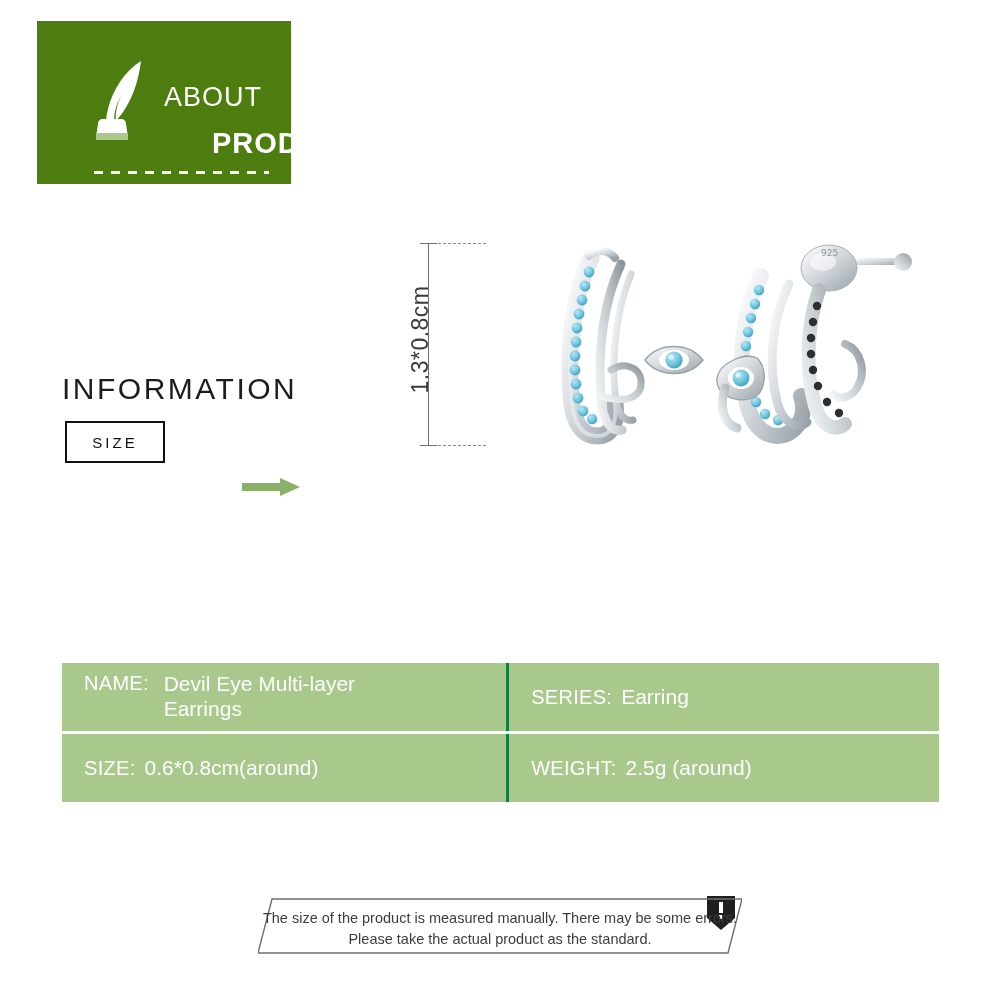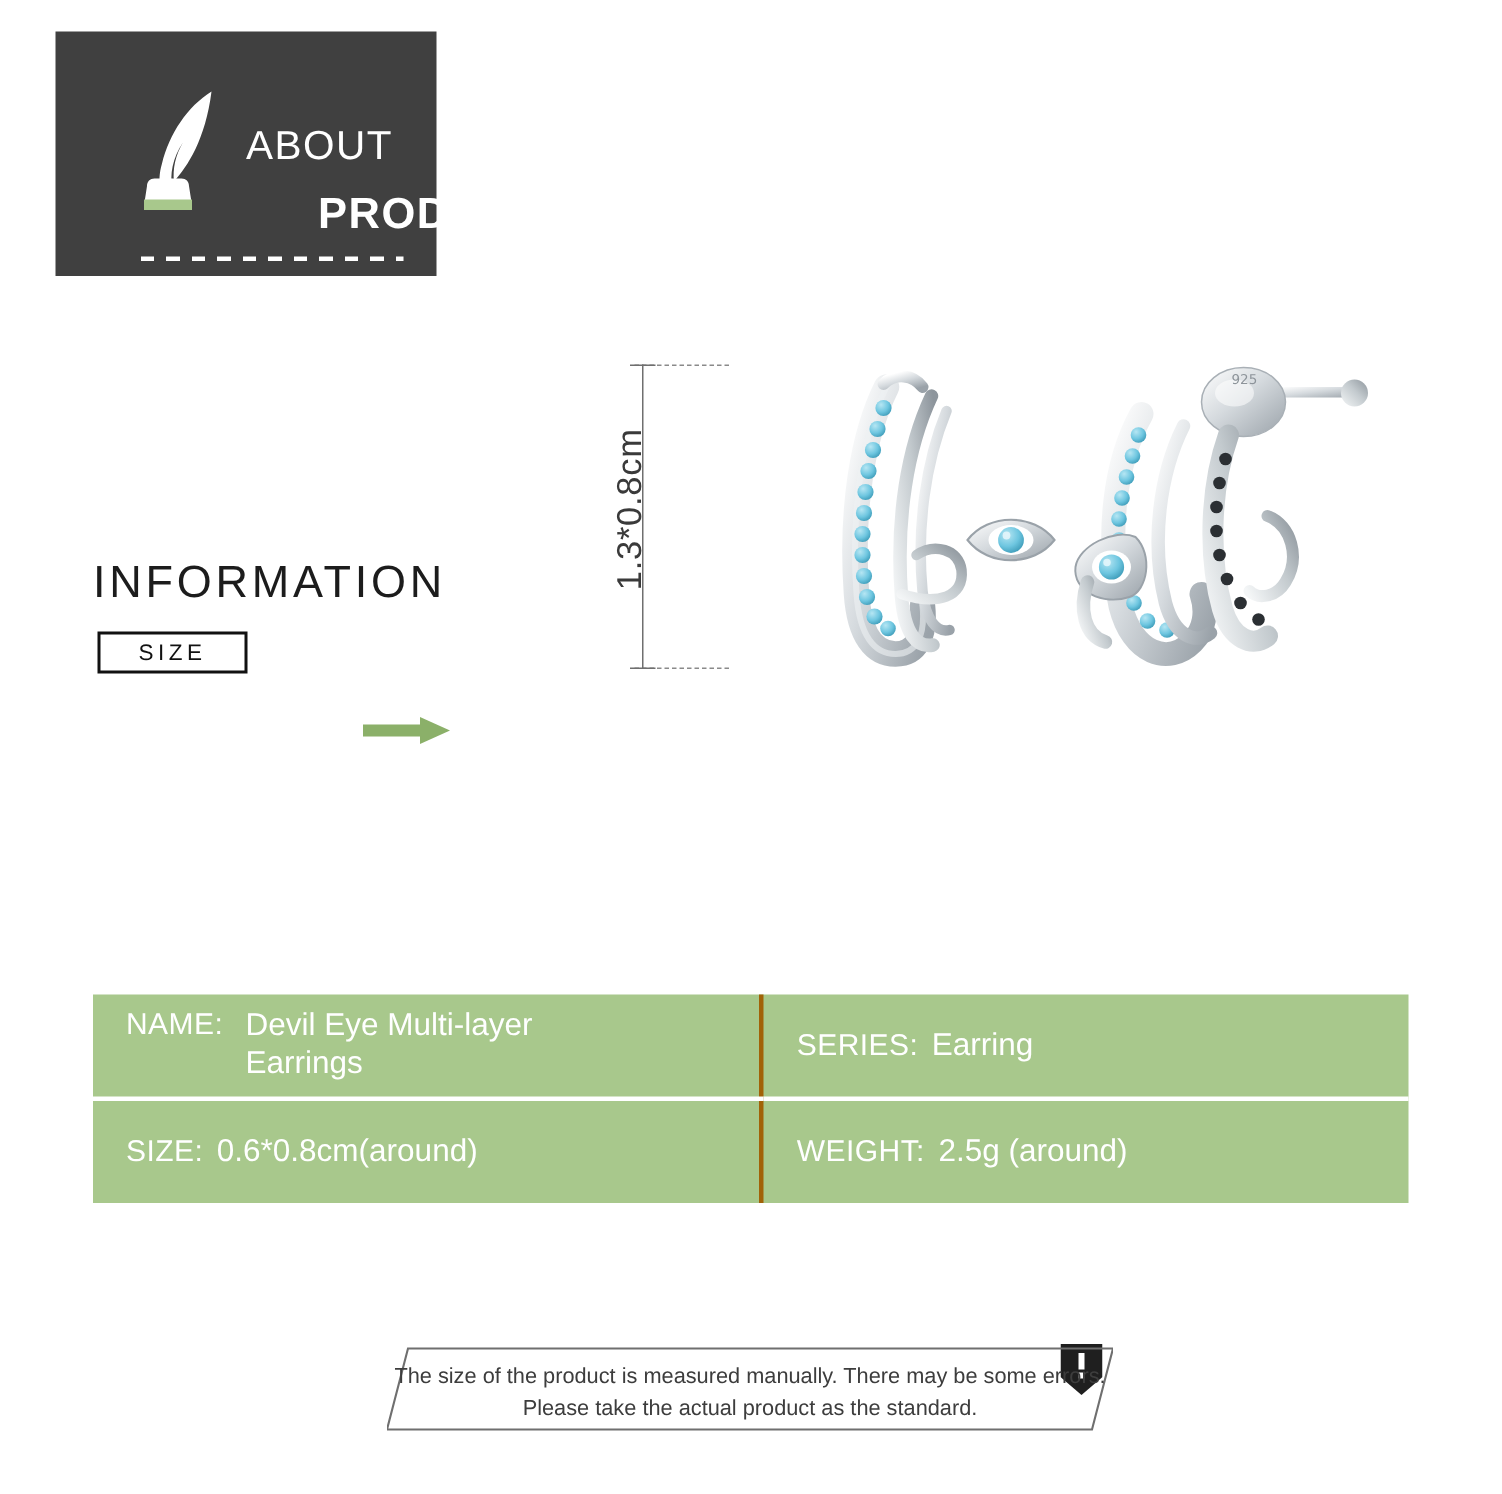--- a/index.html
+++ b/index.html
@@ -15,21 +15,21 @@
     overflow: hidden;
   }
 
   
   .about-badge {
     position: absolute;
     left: 37px;
     top: 21px;
     width: 254px;
     height: 163px;
-    background: #404040;
+    background: #4d7c0f;
     box-sizing: border-box;
     padding: 12px;
   }
   .about-badge .quill {
     position: absolute;
     left: 58px;
     top: 38px;
     width: 58px;
     height: 82px;
   }
@@ -71,21 +71,21 @@
     top: 372px;
     font-size: 30px;
     letter-spacing: 2.5px;
     color: #1c1c1c;
   }
   .size-box {
     position: absolute;
     left: 65px;
     top: 421px;
     width: 100px;
-    height: 28px;
+    height: 42px;
     border: 2px solid #111111;
     box-sizing: border-box;
   }
   .size-box span {
     position: absolute;
     left: 0;
     top: 0;
     width: 100%;
     height: 100%;
     display: flex;
@@ -167,21 +167,21 @@
     left: 62px;
     top: 663px;
     width: 877px;
     border-collapse: collapse;
   }
   .specs td {
     background: #a8c88c;
     color: #ffffff;
     vertical-align: middle;
     padding: 0 0 0 22px;
-    border-right: 3px solid #a16207;
+    border-right: 3px solid #15803d;
     border-bottom: 3px solid #ffffff;
     height: 68px;
     font-size: 21px;
   }
   .specs tr td:last-child { border-right: none; }
   .specs tr:last-child td { border-bottom: none; }
   .specs .k {
     font-size: 20px;
     letter-spacing: 0.3px;
   }

